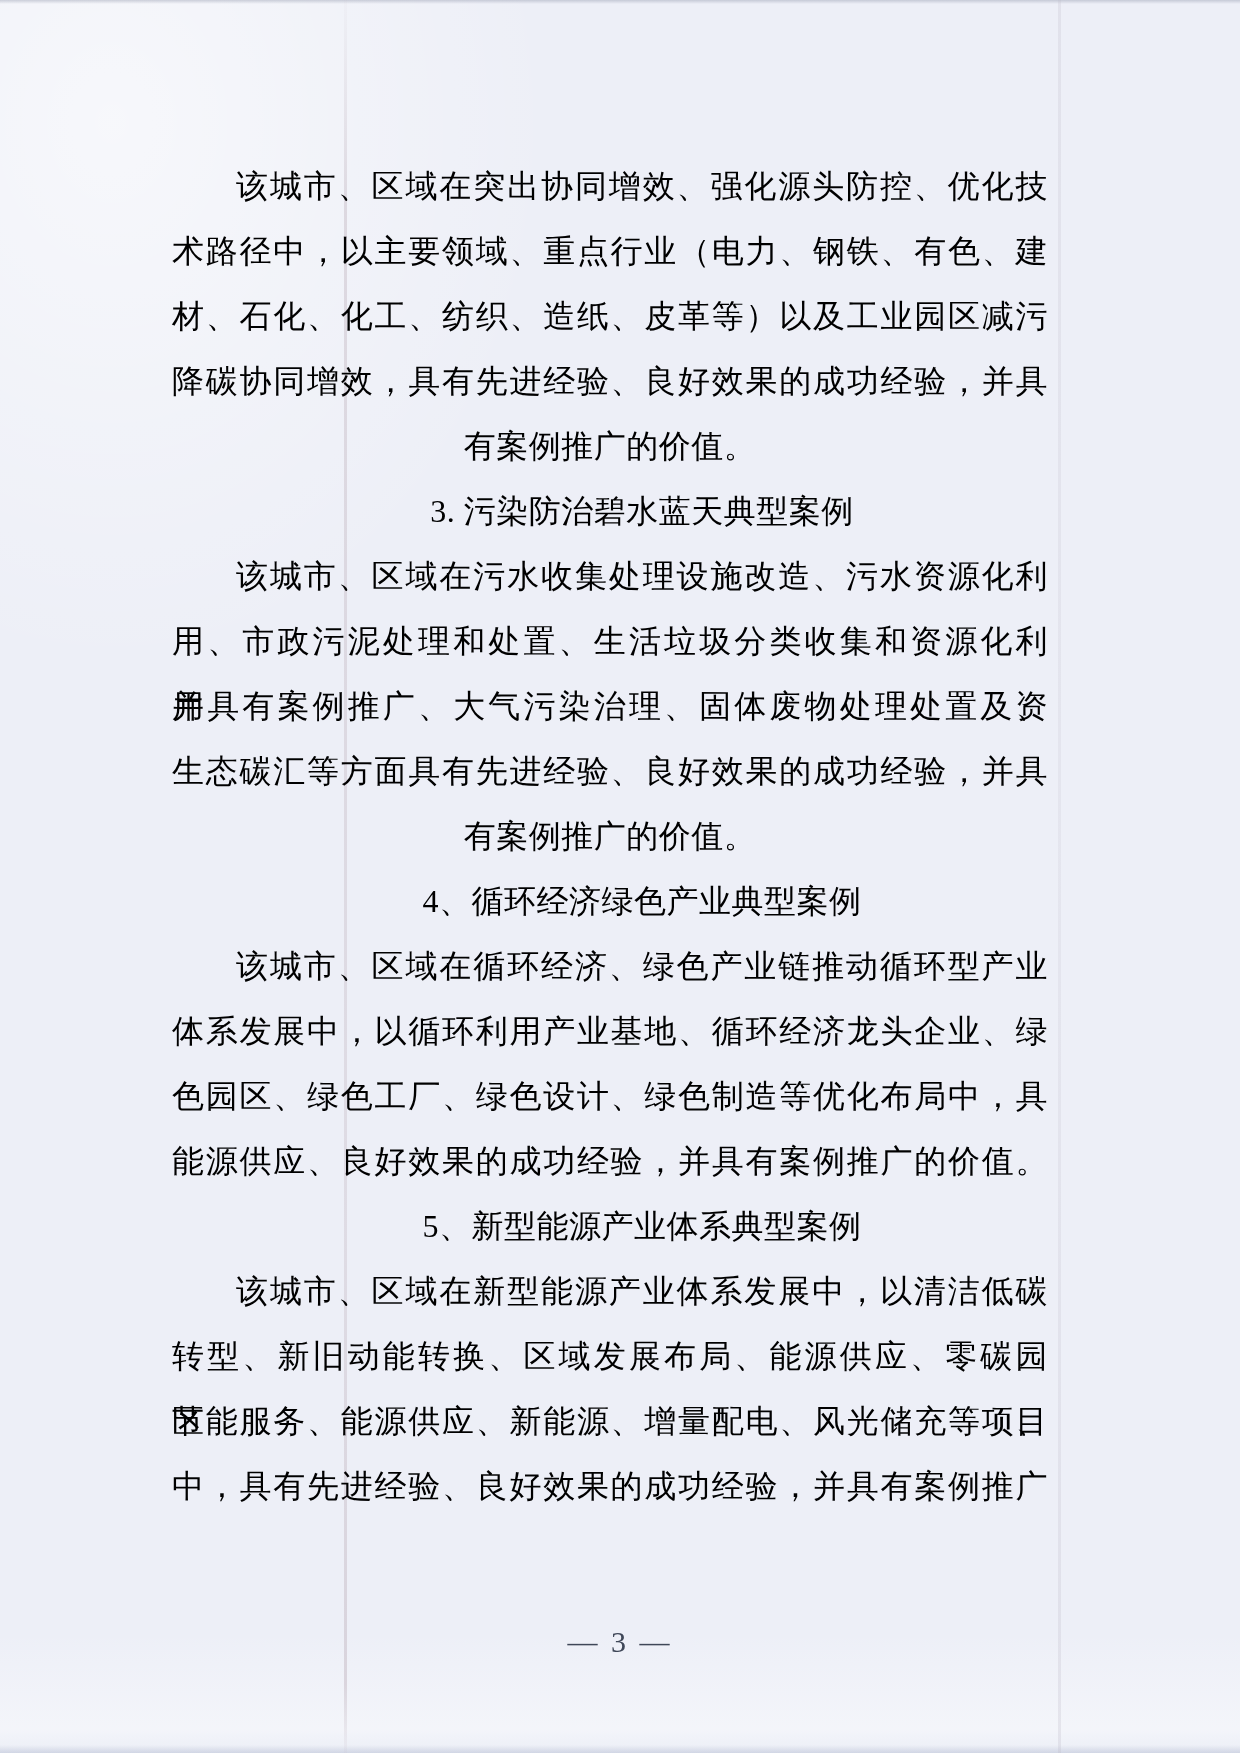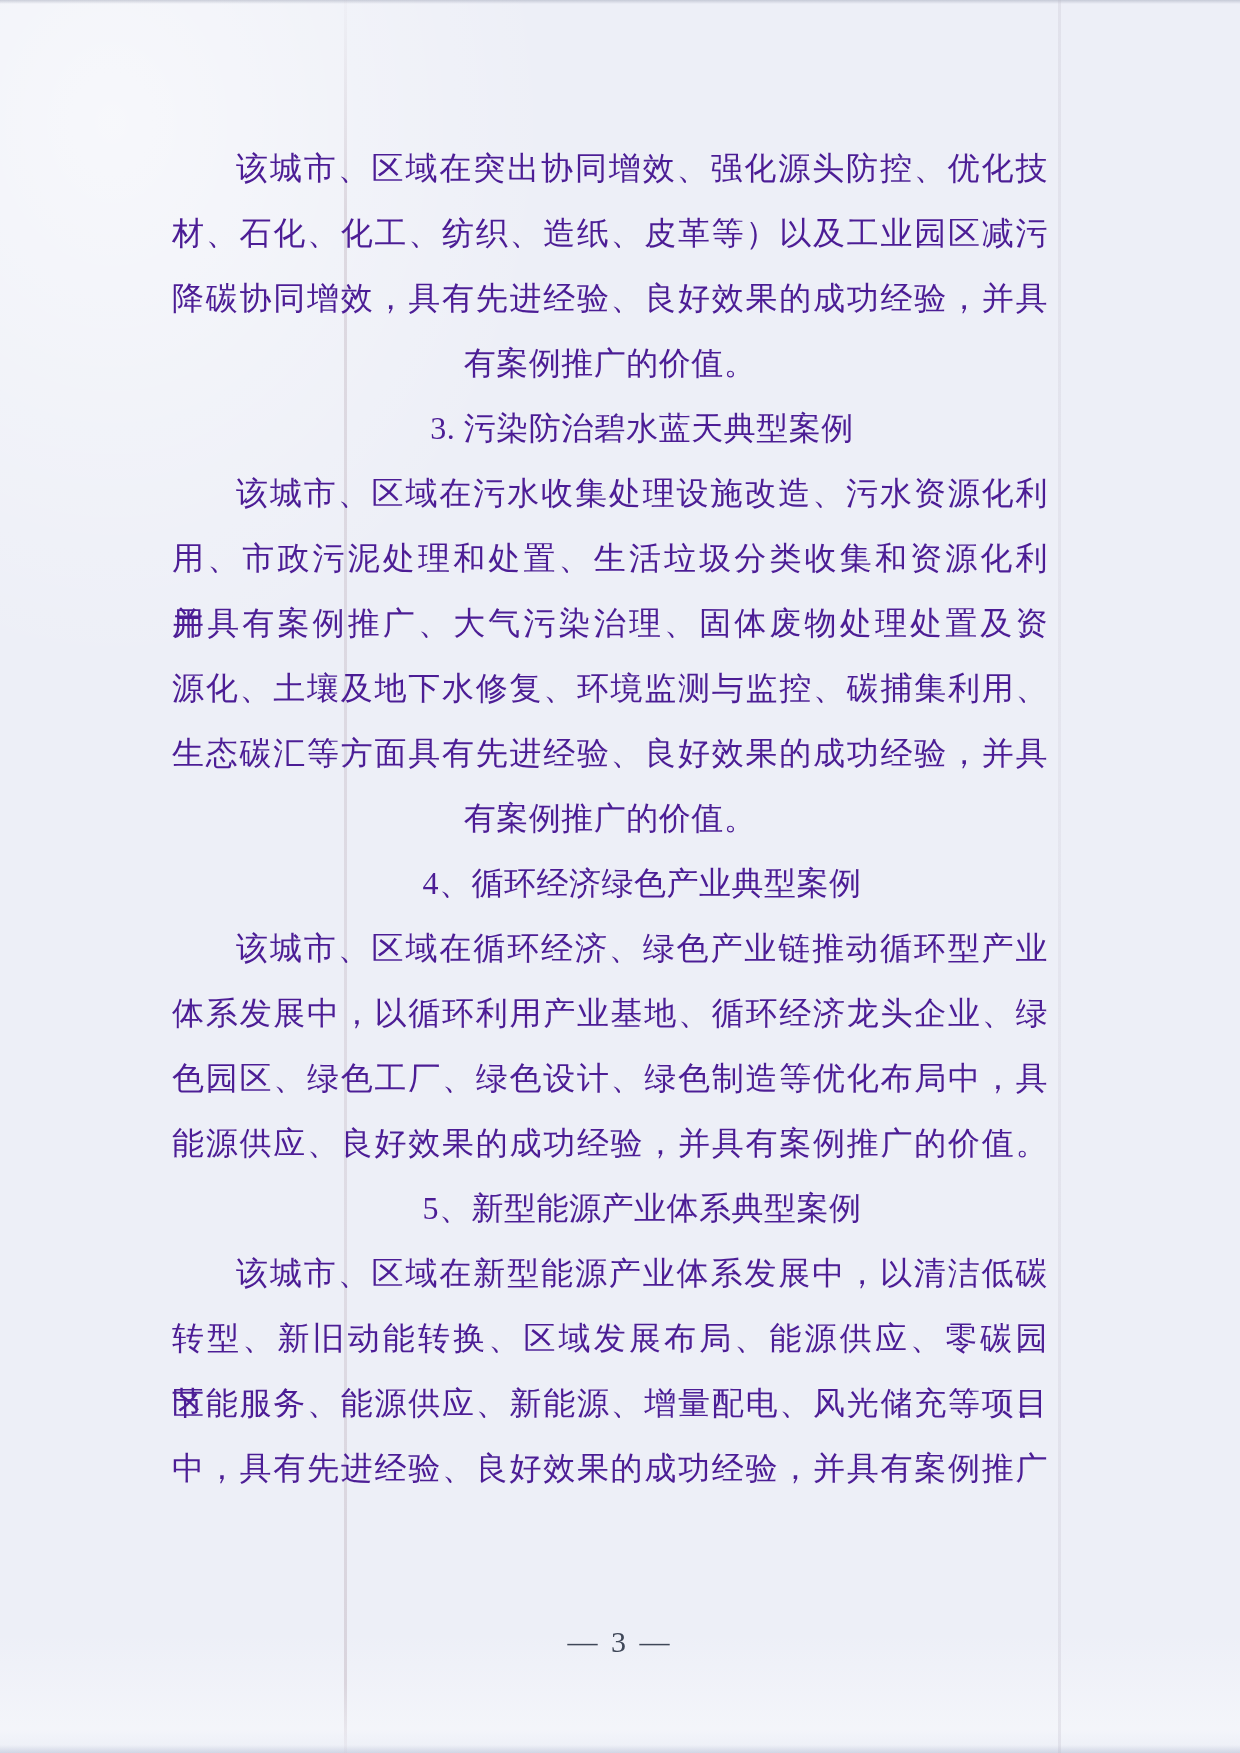--- a/index.html
+++ b/index.html
@@ -45,22 +45,22 @@
       rgba(196,184,194,0.05) 0%, rgba(196,184,194,0.45) 12%,
       rgba(196,184,194,0.35) 70%, rgba(196,184,194,0.5) 96%, rgba(196,184,194,0.1) 100%);
   }
   .fold-b {
     left: 1058px;
     background: linear-gradient(to bottom,
       rgba(190,186,200,0.25) 0%, rgba(190,186,200,0.18) 50%, rgba(190,186,200,0.28) 100%);
   }
   .text-block {
     position: absolute;
-    left: 172px; top: 136px; width: 876px;
-    color: #4c1d95;
+    left: 172px; top: 154px; width: 876px;
+    color: #000000;
   }
   .line {
     font-size: 32px;
     line-height: 65px;
     height: 65px;
     letter-spacing: 0.5px;
     white-space: nowrap;
     text-align: center;
   }
   .line.full {
@@ -87,28 +87,28 @@
 
   <div class="sheen-topleft"></div>
   <div class="sheen-bottom"></div>
   <div class="top-edge"></div>
   <div class="bottom-edge"></div>
   <div class="fold-line fold-a"></div>
   <div class="fold-line fold-b"></div>
 
   <div class="text-block">
     <div class="line full indent">该城市、区域在突出协同增效、强化源头防控、优化技</div>
+    <div class="line full">术路径中，以主要领域、重点行业（电力、钢铁、有色、建</div>
     <div class="line full">材、石化、化工、纺织、造纸、皮革等）以及工业园区减污</div>
     <div class="line full">降碳协同增效，具有先进经验、良好效果的成功经验，并具</div>
     <div class="line">有案例推广的价值。</div>
     <div class="line indent">3. 污染防治碧水蓝天典型案例</div>
     <div class="line full indent">该城市、区域在污水收集处理设施改造、污水资源化利</div>
     <div class="line full">用、市政污泥处理和处置、生活垃圾分类收集和资源化利用、</div>
     <div class="line full">并具有案例推广、大气污染治理、固体废物处理处置及资</div>
-    <div class="line full">源化、土壤及地下水修复、环境监测与监控、碳捕集利用、</div>
     <div class="line full">生态碳汇等方面具有先进经验、良好效果的成功经验，并具</div>
     <div class="line">有案例推广的价值。</div>
     <div class="line indent">4、循环经济绿色产业典型案例</div>
     <div class="line full indent">该城市、区域在循环经济、绿色产业链推动循环型产业</div>
     <div class="line full">体系发展中，以循环利用产业基地、循环经济龙头企业、绿</div>
     <div class="line full">色园区、绿色工厂、绿色设计、绿色制造等优化布局中，具</div>
     <div class="line full">能源供应、良好效果的成功经验，并具有案例推广的价值。</div>
     <div class="line indent">5、新型能源产业体系典型案例</div>
     <div class="line full indent">该城市、区域在新型能源产业体系发展中，以清洁低碳</div>
     <div class="line full">转型、新旧动能转换、区域发展布局、能源供应、零碳园区、</div>

